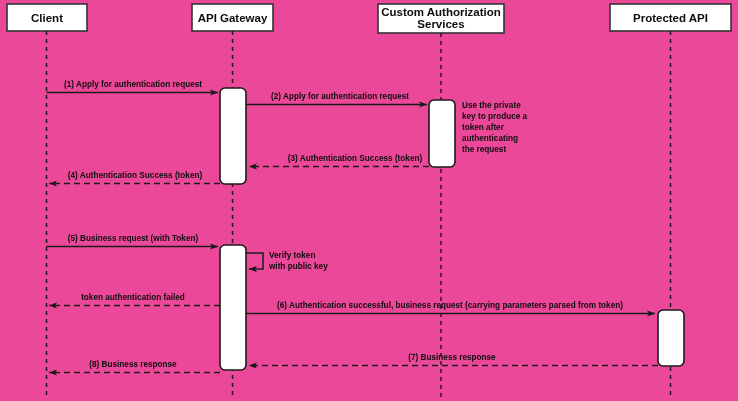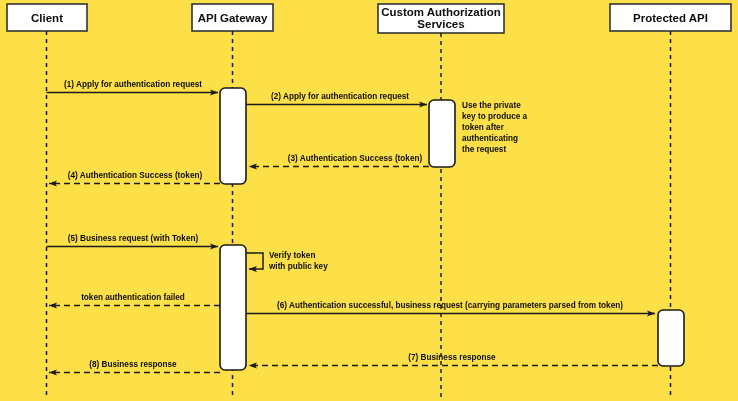--- a/index.html
+++ b/index.html
@@ -8,21 +8,21 @@
     padding: 0;
     background: #ffffff;
   }
   body {
     font-family: "Liberation Sans", sans-serif;
   }
   #diagram-root {
     position: relative;
     width: 738px;
     height: 401px;
-    background: #fde047;
+    background: #ec4899;
     overflow: hidden;
   }
   svg#seq-svg {
     position: absolute;
     left: 0;
     top: 0;
     width: 738px;
     height: 401px;
     display: block;
   }

